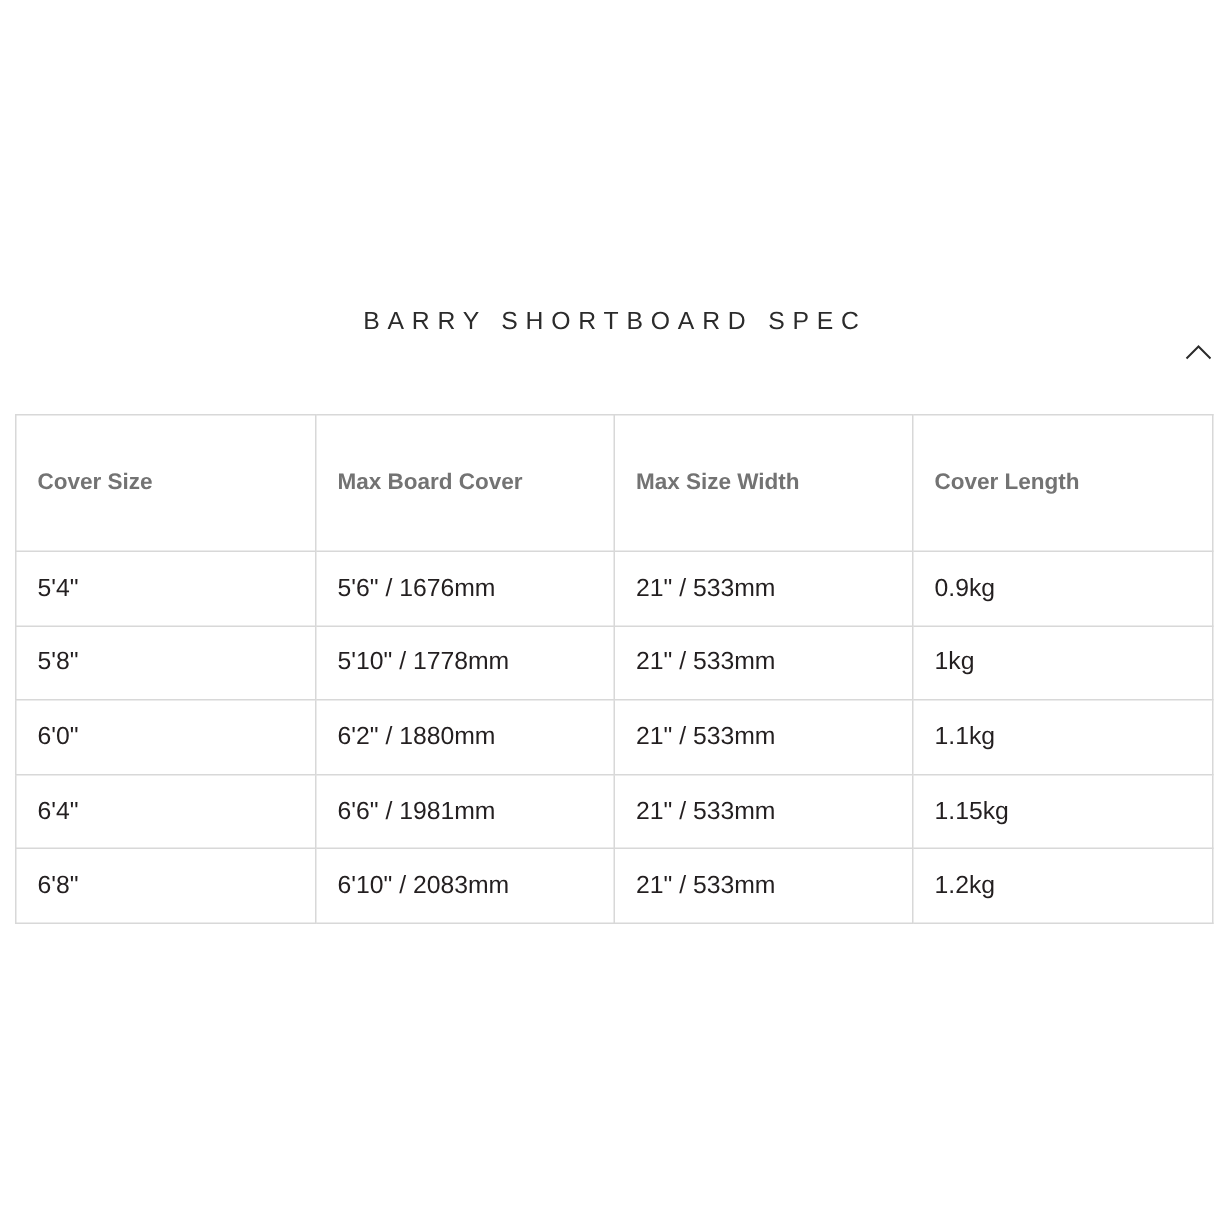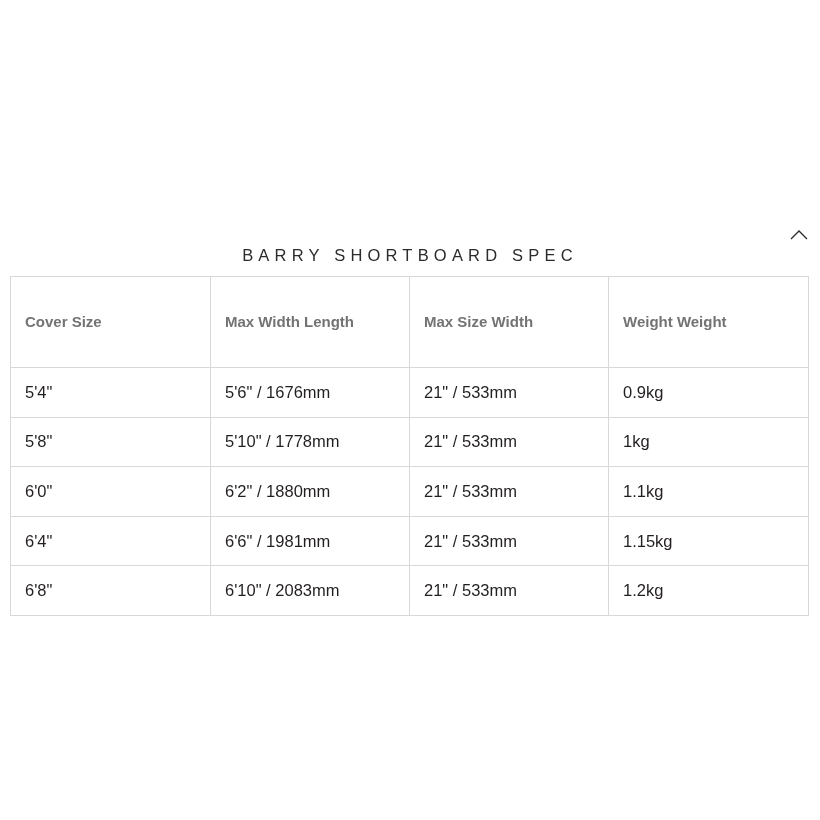--- a/index.html
+++ b/index.html
@@ -22,21 +22,21 @@
   }
   .spec-section {
     position: absolute;
     top: 205px;
     left: 10px;
     width: 800px;
   }
   .section-header {
     position: relative;
     display: flex;
-    align-items: flex-end;
+    align-items: flex-start;
     justify-content: center;
     height: 60px;
     padding: 0 10px;
     box-sizing: border-box;
   }
   .section-title {
     font-size: 16.5px;
     letter-spacing: 5.2px;
     color: #2b2b2b;
     font-weight: 400;
@@ -108,23 +108,23 @@
     <table class="spec-table">
       <colgroup>
         <col class="c1">
           <col class="c2">
           <col class="c3">
           <col class="c4">
       </colgroup>
       <thead>
         <tr>
           <th>Cover Size</th>
-          <th>Max Width Length</th>
+          <th>Max Board Cover</th>
           <th>Max Size Width</th>
-          <th>Weight Weight</th>
+          <th>Cover Length</th>
         </tr>
       </thead>
       <tbody>
         <tr>
           <td>5'4"</td>
           <td>5'6" / 1676mm</td>
           <td>21" / 533mm</td>
           <td>0.9kg</td>
         </tr>
         <tr>

